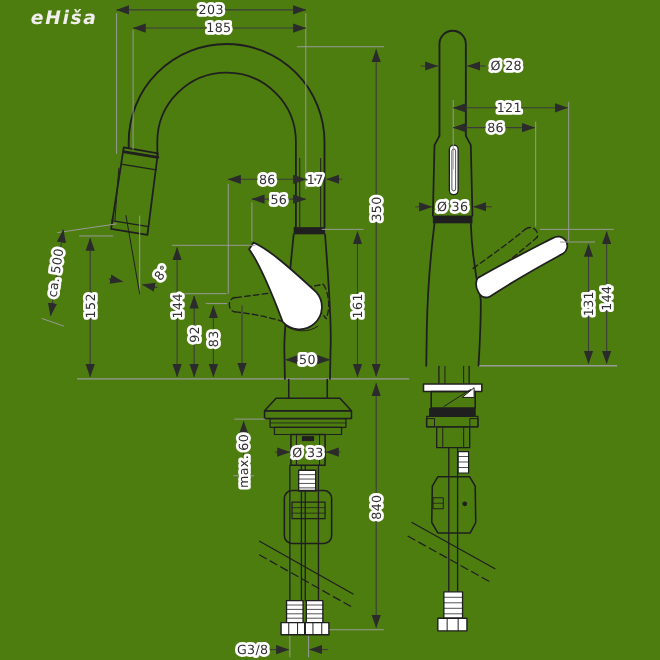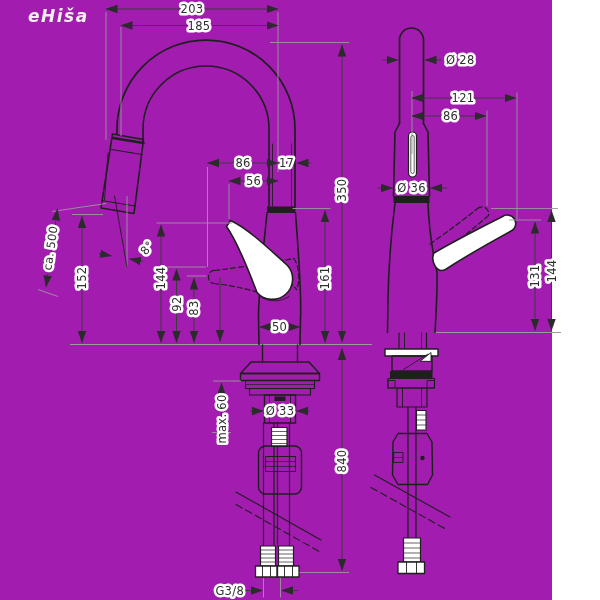--- a/index.html
+++ b/index.html
@@ -1,16 +1,16 @@
 <!DOCTYPE html>
 <html><head>
 <meta charset="utf-8">
 <style>
   html,body{margin:0;padding:0;background:#fff;}
-  .stage{width:552px;height:600px;position:relative;background:#a21caf;font-family:"DejaVu Sans",sans-serif;}
+  .stage{width:600px;height:600px;position:relative;background:#4d7c0f;font-family:"DejaVu Sans",sans-serif;}
   svg{display:block;}
   .o{fill:none;stroke:#1f1f1f;stroke-linecap:round;stroke-linejoin:round;}
   .w17{stroke-width:1.7;} .w16{stroke-width:1.6;} .w14{stroke-width:1.4;}
   .w12{stroke-width:1.2;} .w11{stroke-width:1.1;} .w09{stroke-width:0.9;} .w07{stroke-width:0.7;}
   .solid-fill{fill:#1f1f1f;stroke:none;}
   .white-fill{fill:#fff;}
   .dim{fill:none;stroke:#3c3c3c;stroke-width:1;}
   .ext{fill:none;stroke:#9a9a9a;stroke-width:0.9;}
   .dash{stroke-dasharray:5,3;}
   .brk{stroke-dasharray:7,4;}

